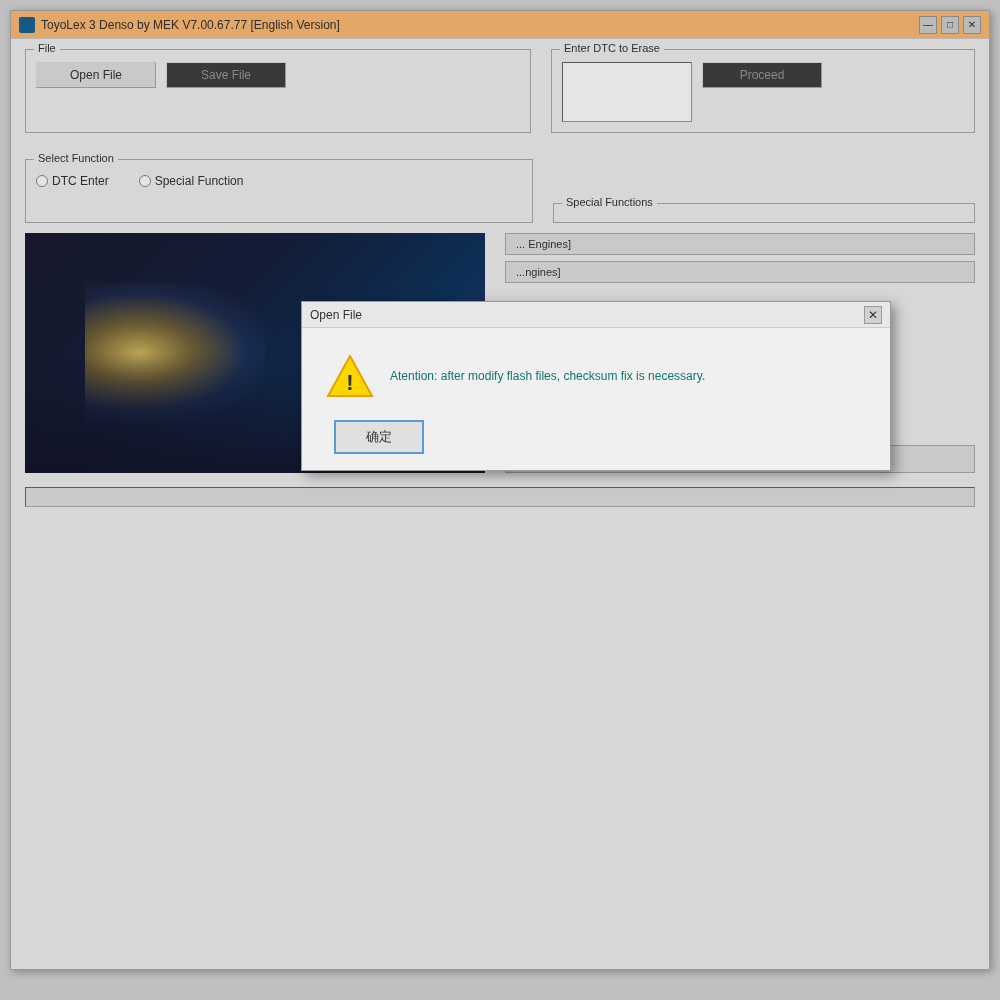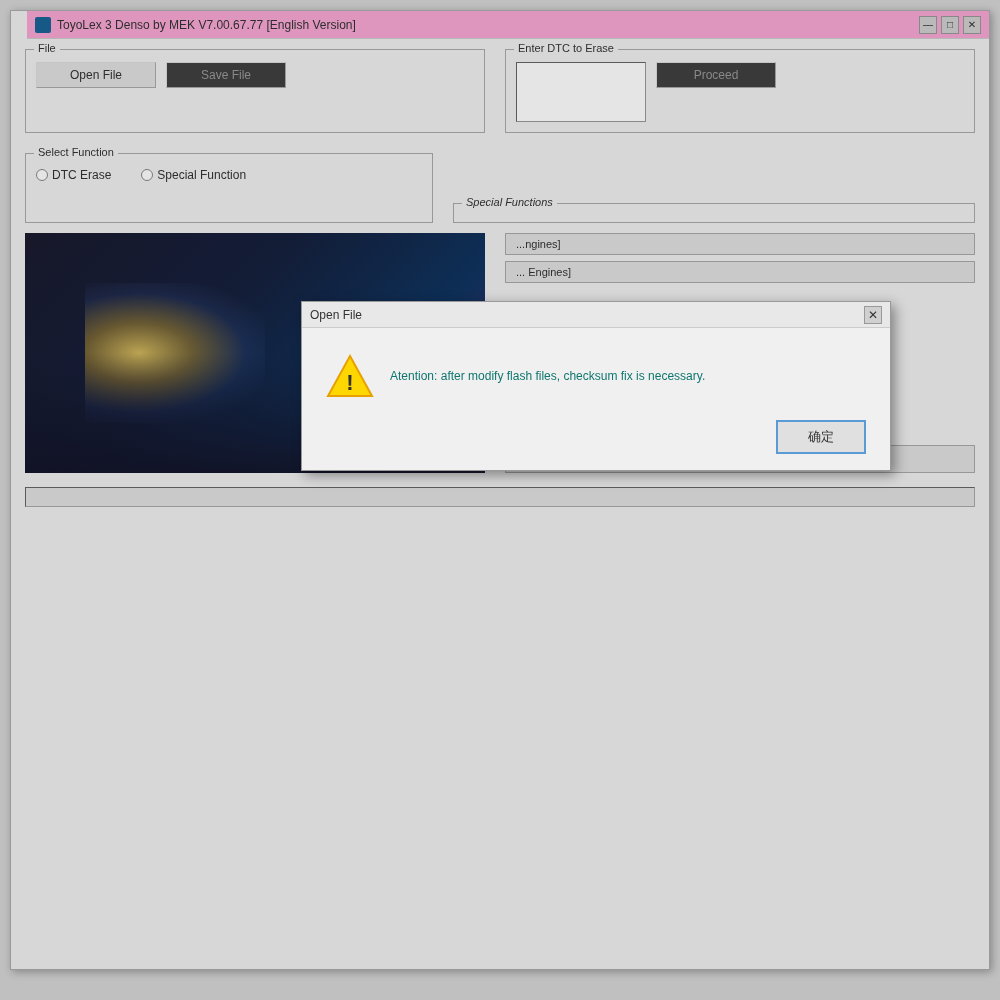--- a/index.html
+++ b/index.html
@@ -22,25 +22,24 @@
       background: #f0f0f0;
       border: 1px solid #999;
       box-shadow: 2px 2px 8px rgba(0,0,0,0.3);
     }
 
     
     .title-bar {
       display: flex;
       align-items: center;
       justify-content: space-between;
-      background: #f9a8d4;
+      background: #fdba74;
       border-bottom: 1px solid #ccc;
       padding: 4px 8px;
       height: 28px;
-      margin-left: 16px;
     }
     .title-bar-left {
       display: flex;
       align-items: center;
       gap: 6px;
     }
     .app-icon {
       width: 16px;
       height: 16px;
       background: #1a6496;
@@ -92,21 +91,21 @@
     .group-label {
       position: absolute;
       top: -8px;
       left: 8px;
       background: #f0f0f0;
       padding: 0 4px;
       font-size: 11px;
       color: #333;
     }
     .file-group {
-      width: 460px;
+      width: 506px;
     }
     .file-buttons {
       display: flex;
       gap: 10px;
       margin-top: 4px;
     }
     .btn {
       padding: 5px 20px;
       background: #e0e0e0;
       border: 1px solid #aaa;
@@ -138,22 +137,22 @@
       width: 130px;
       height: 60px;
       background: white;
       border: 1px solid #999;
       border-top-color: #666;
       border-left-color: #666;
     }
 
     
     .select-function {
-      width: 408px;
-      margin-top: 10px;
+      width: 508px;
+      margin-top: 16px;
     }
     .radio-row {
       display: flex;
       gap: 30px;
       margin-top: 6px;
     }
     .radio-item {
       display: flex;
       align-items: center;
       gap: 4px;
@@ -230,21 +229,20 @@
     .right-col {
       flex: 1;
       display: flex;
       flex-direction: column;
       gap: 10px;
     }
 
     
     .special-group {
       margin-top: 60px;
-      font-style: italic;
     }
     .special-radio-row {
       display: flex;
       gap: 20px;
       margin-top: 6px;
     }
     .engine-btn {
       padding: 4px 10px;
       background: #e0e0e0;
       border: 1px solid #aaa;
@@ -361,21 +359,20 @@
       height: 48px;
       flex-shrink: 0;
     }
     .dialog-message-text {
       font-size: 12px;
       color: #0f766e;
       line-height: 1.5;
     }
     .dialog-footer {
       display: flex;
-      justify-content: flex-end;
       padding: 0 24px 16px 32px;
     }
     .dialog-ok-btn {
       padding: 6px 30px;
       background: #e0e0e0;
       border: 2px solid #5b9bd5;
       cursor: pointer;
       font-size: 13px;
       color: #333;
       min-width: 80px;
@@ -429,21 +426,21 @@
         </div>
       </div>
     </div>
 
     <div class="mid-row">
       <div class="group-box select-function">
         <span class="group-label">Select Function</span>
         <div class="radio-row">
           <div class="radio-item">
             <span class="radio-circle"></span>
-            <span>DTC Erase</span>
+            <span>DTC Enter</span>
           </div>
           <div class="radio-item">
             <span class="radio-circle"></span>
             <span>Special Function</span>
           </div>
         </div>
       </div>
 
       <div class="right-col">
         <div class="group-box special-group">
@@ -460,22 +457,22 @@
           <div class="headlight"></div>
 
           <div class="car-body"></div>
 
           <span class="toyo-text">TOYO</span>
           <span class="powered-text">Powered by</span>
         </div>
       </div>
 
       <div class="right-col" style="justify-content: flex-start; gap: 6px; margin-top: 0;">
+        <button class="engine-btn">... Engines]</button>
         <button class="engine-btn">...ngines]</button>
-        <button class="engine-btn">... Engines]</button>
         <div style="flex: 1;"></div>
         <div style="width: 100%; height: 28px; background: #e0e0e0; border: 1px solid #aaa; margin-top: 100px;"></div>
       </div>
     </div>
 
     <div class="processing-area">
       <div class="progress-bar-container"></div>
     </div>
 
 

